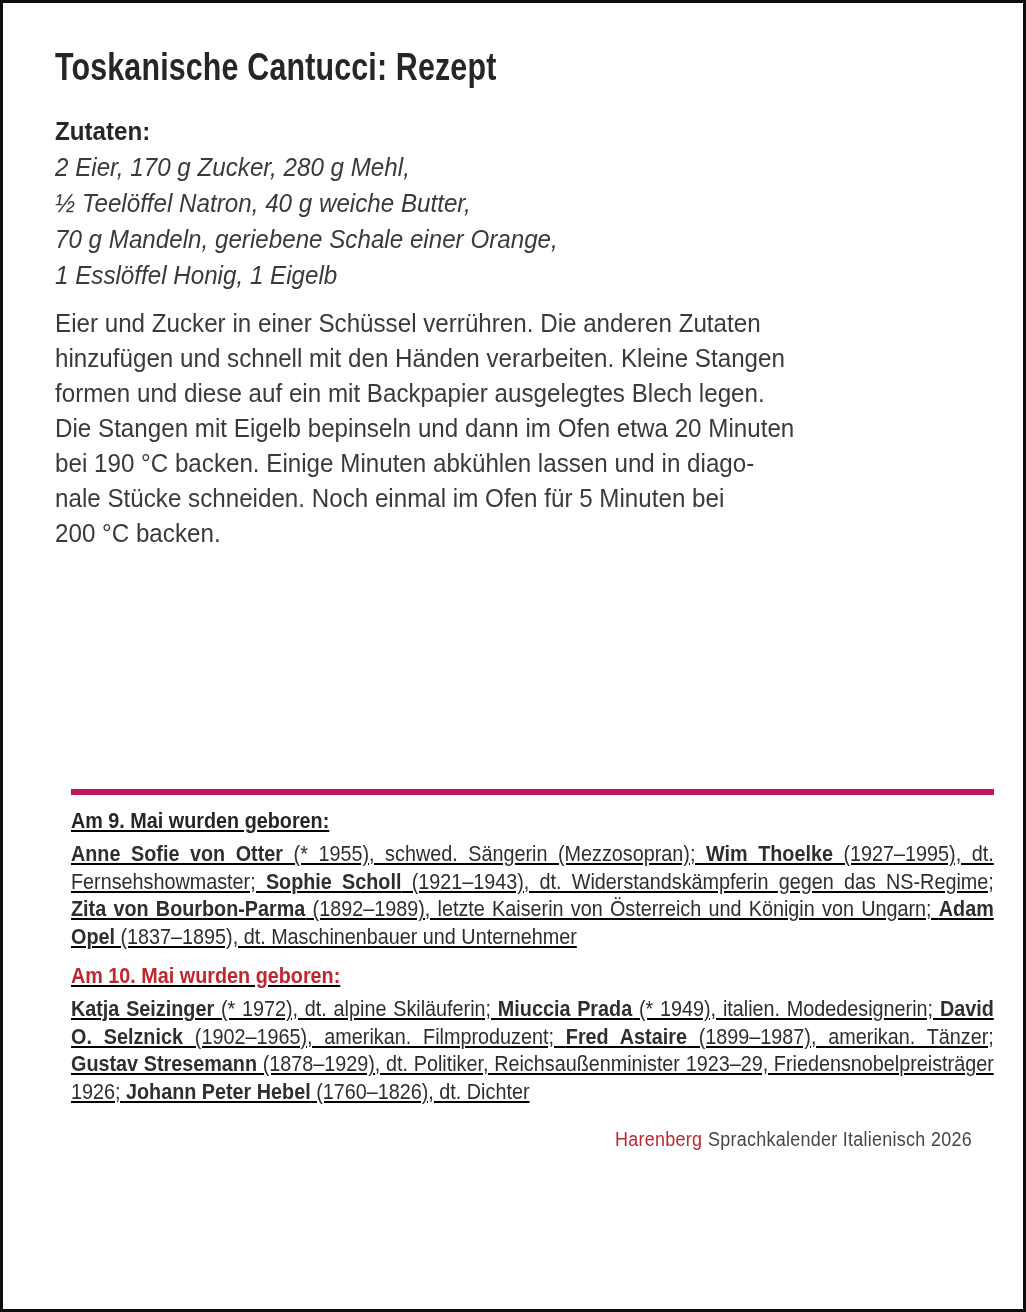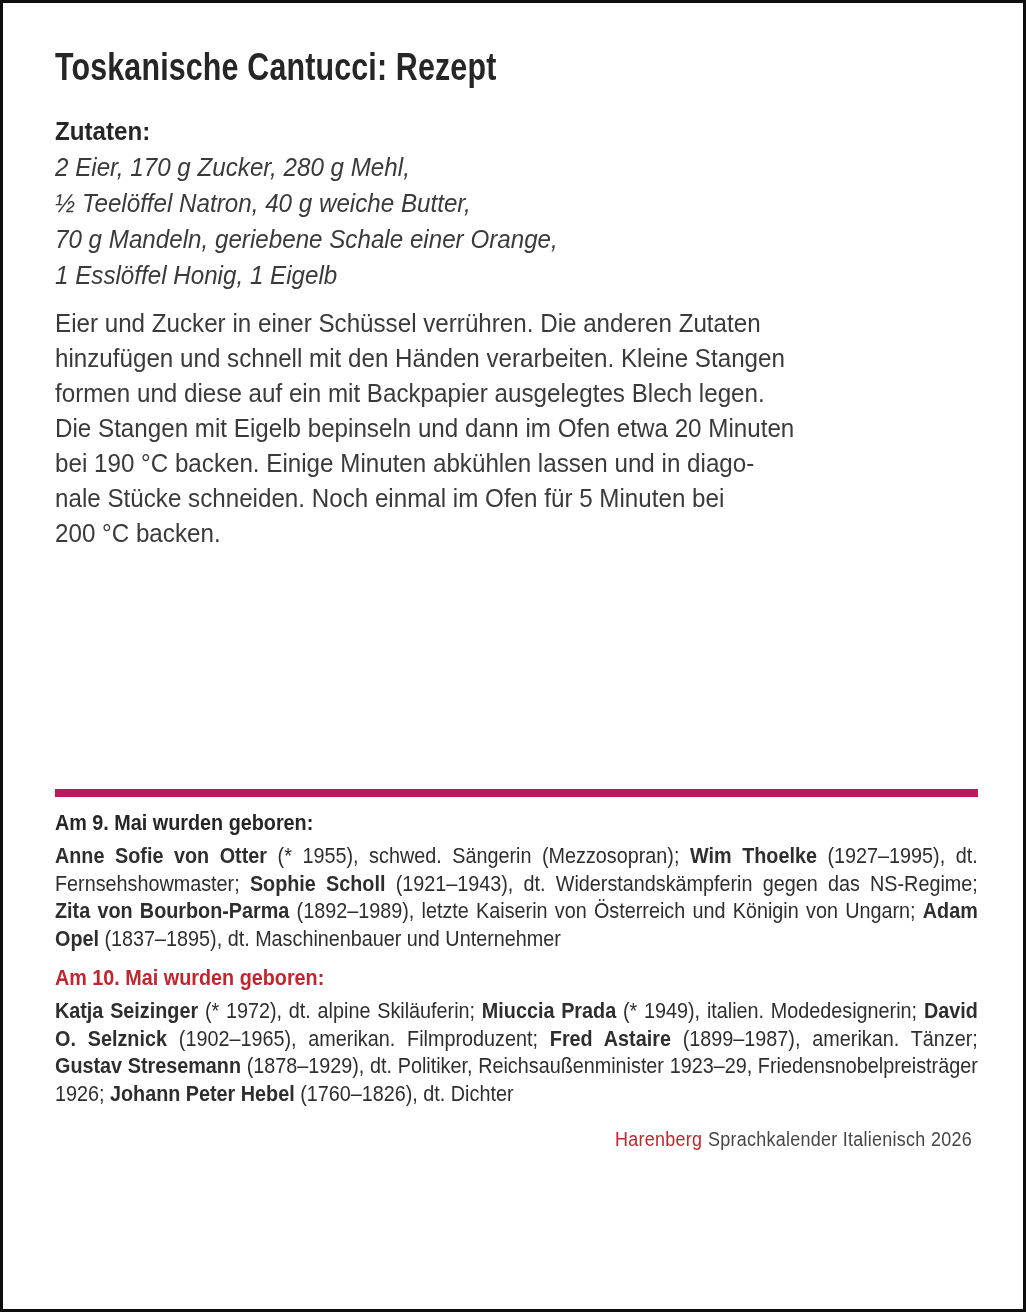--- a/index.html
+++ b/index.html
@@ -63,23 +63,24 @@
   .instructions{margin-top:13px;}
   .instructions .line{
     font-size:26px;
     line-height:35px;
     white-space:nowrap;
   }
 
   
   .birthdays{
     position:absolute;
-    left:52px; top:786px;
+    left:68px; top:786px;
     width:923px;
-    border-top:8px solid #be185d;
+    border-top:6px solid #be185d;
+    text-decoration:underline;
   }
   .birthdays-inner{
     width:1003px;
     transform:scaleX(.92);
     transform-origin:0 0;
   }
   .bday-heading{
     margin-top:14px;
     font-size:21.5px;
     font-weight:bold;

